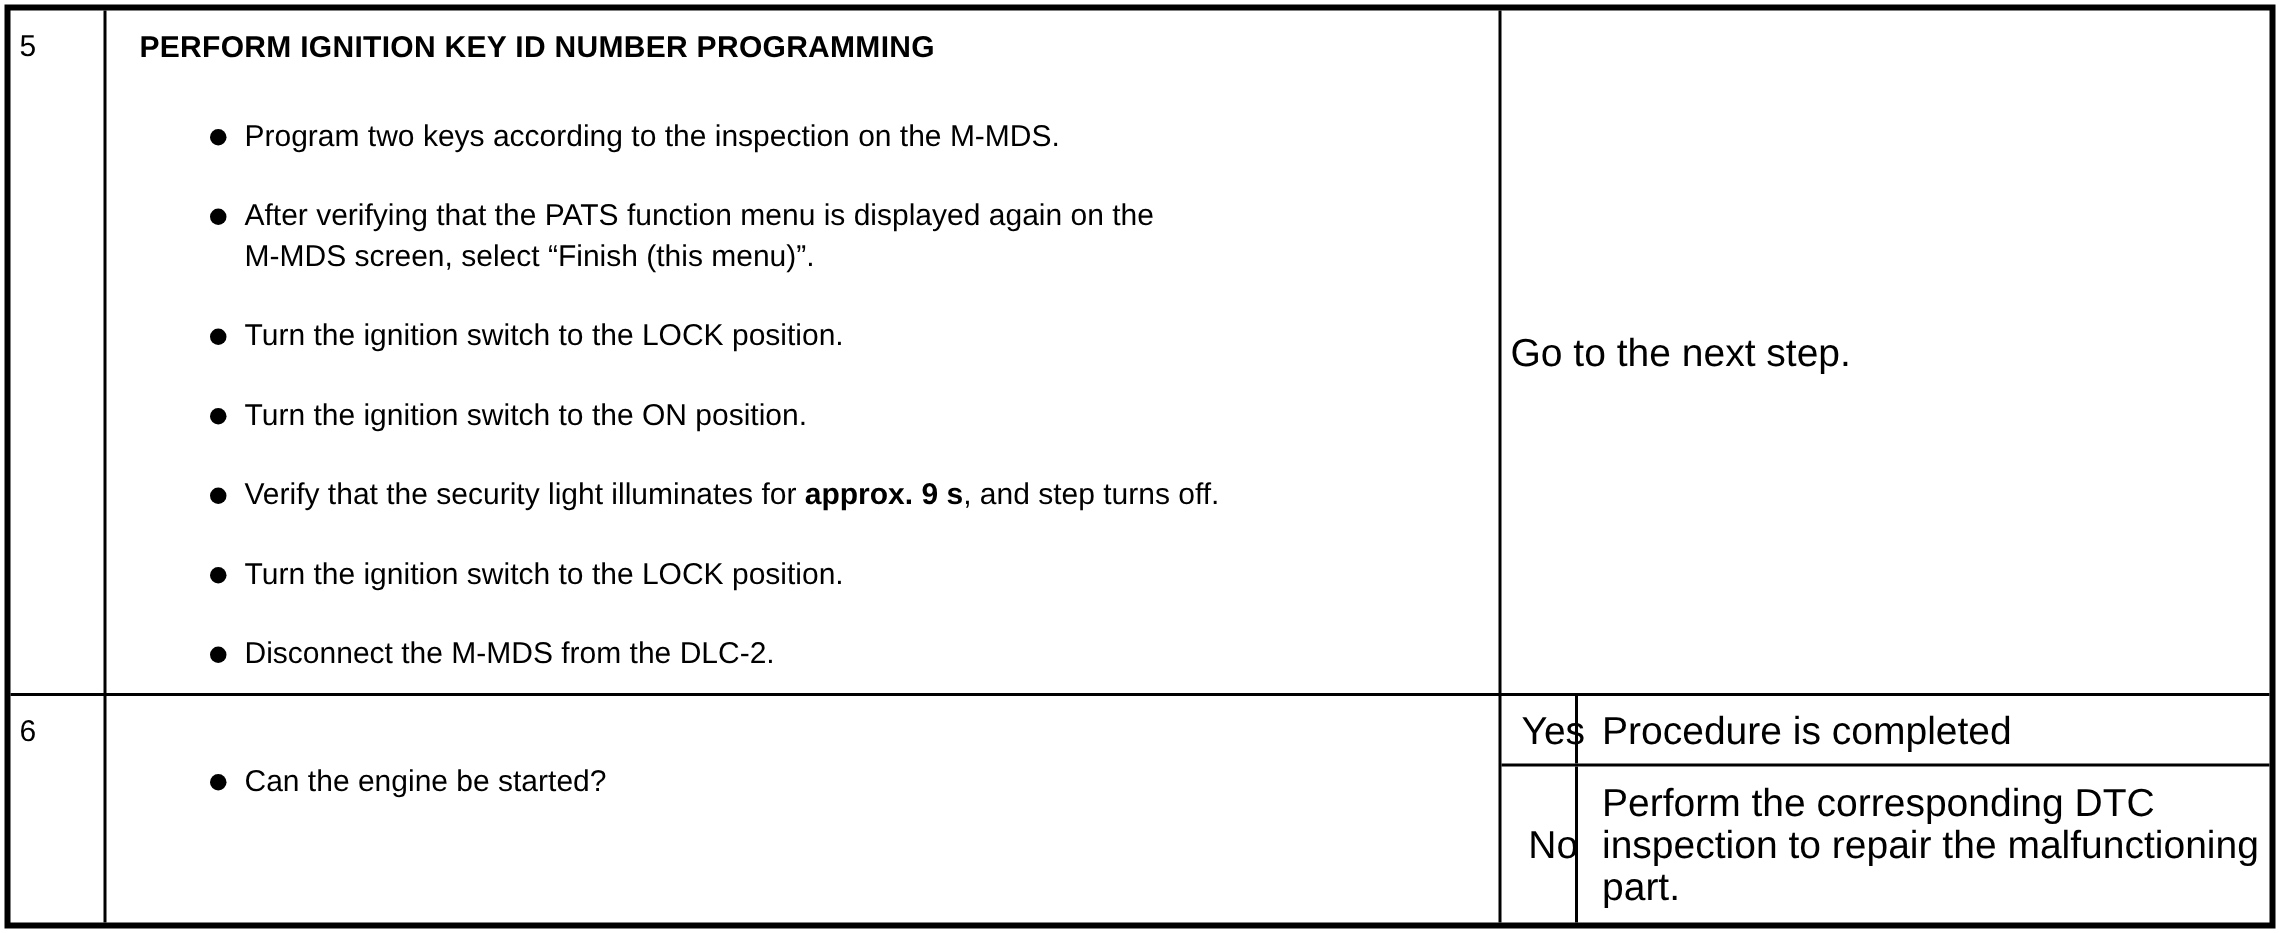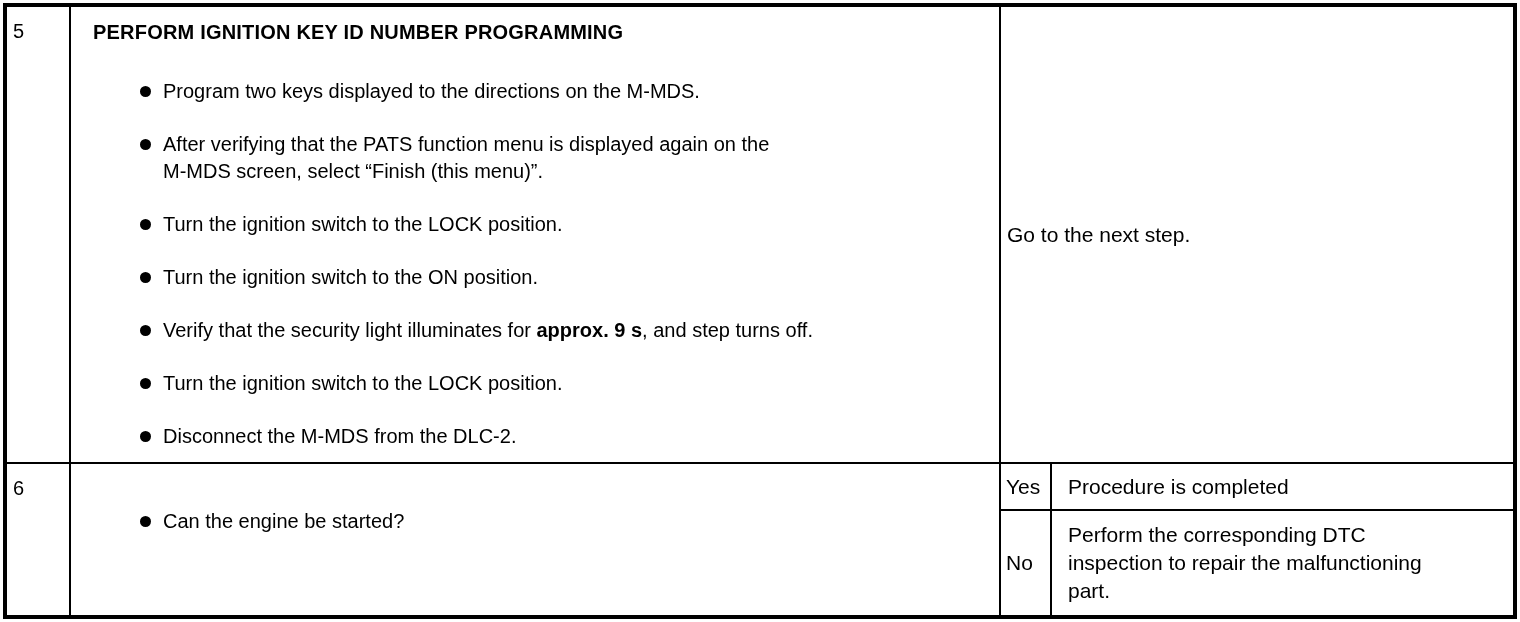--- a/index.html
+++ b/index.html
@@ -75,21 +75,21 @@
     top: 8px;
     width: 11px;
     height: 11px;
     border-radius: 50%;
     background: #000000;
   }
 
   .col-result {
     width: 512px;
     flex: 0 0 512px;
-    font-size: 21px;
+    font-size: 26px;
     line-height: 28px;
   }
 
   .result-single {
     display: flex;
     align-items: center;
     padding-left: 6px;
   }
 
   .result-split {
@@ -106,21 +106,22 @@
     border-bottom: 2px solid #000000;
   }
   .result-subrow-no { flex: 1; }
 
   .yn-cell {
     width: 51px;
     flex: 0 0 51px;
     border-right: 2px solid #000000;
     display: flex;
     align-items: center;
-    padding-left: 5px;
+    padding-left: 20px;
+    justify-content: center;
   }
   .result-text-cell {
     flex: 1;
     display: flex;
     align-items: center;
     padding-left: 16px;
     white-space: pre-line;
   }
 </style>
 </head>
@@ -129,21 +130,21 @@
 <div class="page">
   <div class="proc-table">
 
     <div class="row row-5">
       <div class="col-step">
         <span>5</span>
       </div>
       <div class="col-action">
         <div class="action-title">PERFORM IGNITION KEY ID NUMBER PROGRAMMING</div>
         <ul class="bullet-list">
-          <li><span class="bullet-dot"></span><span>Program two keys displayed to the directions on the M-MDS.</span></li>
+          <li><span class="bullet-dot"></span><span>Program two keys according to the inspection on the M-MDS.</span></li>
           <li><span class="bullet-dot"></span><span>After verifying that the PATS function menu is displayed again on the
 M-MDS screen, select “Finish (this menu)”.</span></li>
           <li><span class="bullet-dot"></span><span>Turn the ignition switch to the LOCK position.</span></li>
           <li><span class="bullet-dot"></span><span>Turn the ignition switch to the ON position.</span></li>
           <li><span class="bullet-dot"></span><span>Verify that the security light illuminates for </span><b>approx. 9 s</b><span>, and step turns off.</span></li>
           <li><span class="bullet-dot"></span><span>Turn the ignition switch to the LOCK position.</span></li>
           <li><span class="bullet-dot"></span><span>Disconnect the M-MDS from the DLC-2.</span></li>
         </ul>
       </div>
       <div class="col-result result-single">

